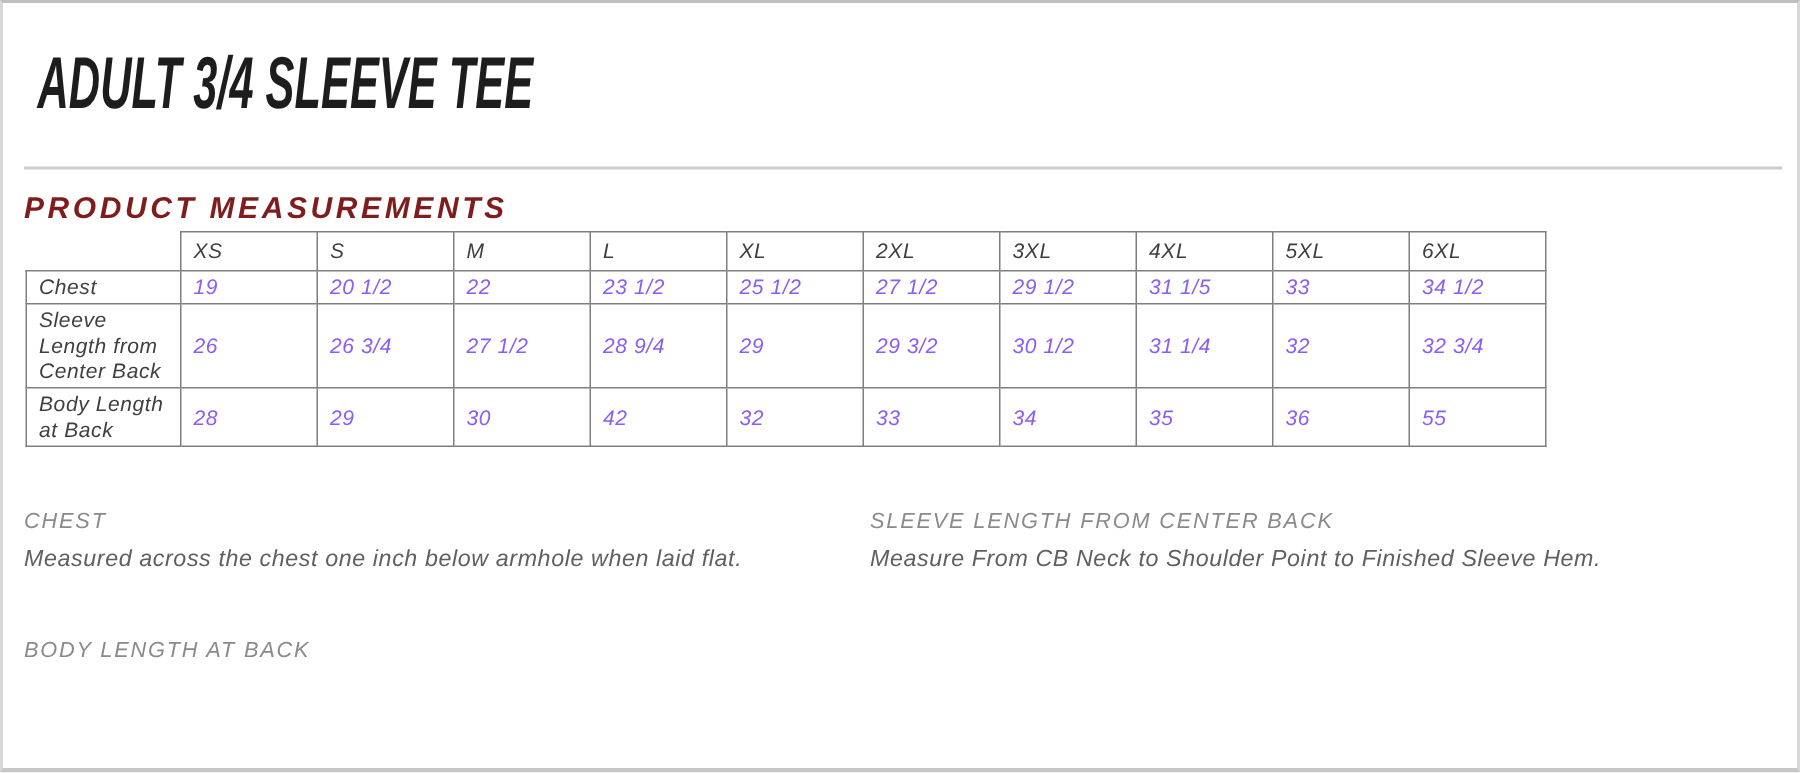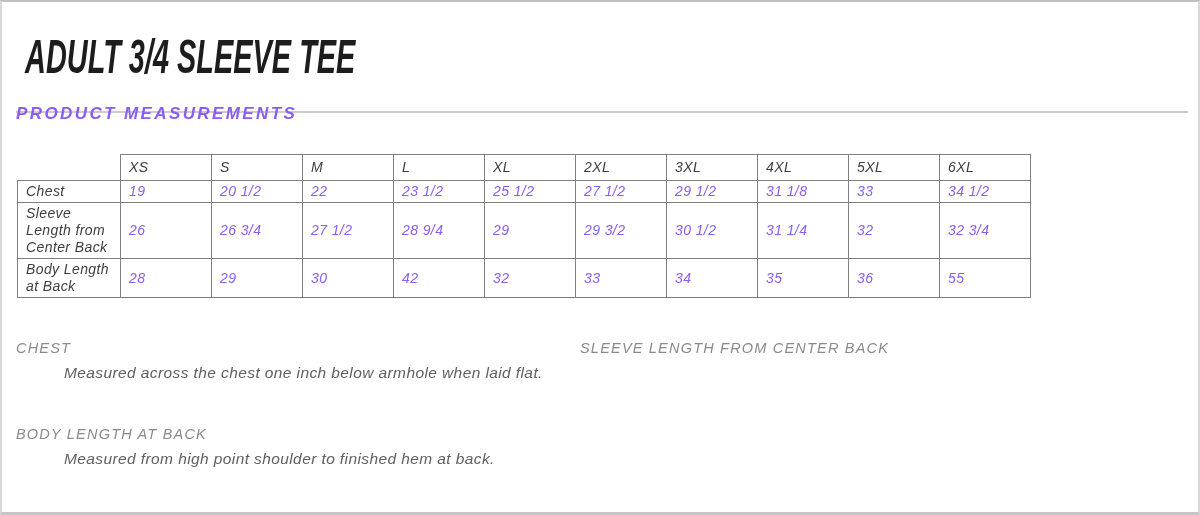--- a/index.html
+++ b/index.html
@@ -38,25 +38,25 @@
     left: 14px;
     top: 109px;
     width: 1172px;
     height: 0;
     border-top: 2px solid #cccccc;
   }
 
   .section-title {
     position: absolute;
     left: 14px;
-    top: 102px;
-    font-size: 17px;
+    top: 126px;
+    font-size: 20px;
     font-weight: 700;
     letter-spacing: 2.4px;
-    color: #8b5cf6;
+    color: #7f1d1d;
   }
 
   table.meas {
     position: absolute;
     left: 15px;
     top: 152px;
     width: 1014px;
     border-collapse: collapse;
     table-layout: fixed;
     font-size: 14px;
@@ -95,21 +95,20 @@
     color: #8a8a8a;
     margin-bottom: 8px;
     white-space: nowrap;
   }
   .desc-text {
     font-size: 15.5px;
     font-weight: 400;
     letter-spacing: 0.4px;
     color: #606060;
     white-space: nowrap;
-    margin-left: 48px;
   }
 </style>
 </head>
 <body>
 
 <div class="page">
 
   <h1 class="page-title">ADULT 3/4 SLEEVE TEE</h1>
 
   <div class="divider"></div>
@@ -148,21 +147,21 @@
     <tbody>
         <tr>
           <th>Chest</th>
           <td>19</td>
           <td>20 1/2</td>
           <td>22</td>
           <td>23 1/2</td>
           <td>25 1/2</td>
           <td>27 1/2</td>
           <td>29 1/2</td>
-          <td>31 1/8</td>
+          <td>31 1/5</td>
           <td>33</td>
           <td>34 1/2</td>
         </tr>
         <tr>
           <th>Sleeve Length from Center Back</th>
           <td>26</td>
           <td>26 3/4</td>
           <td>27 1/2</td>
           <td>28 9/4</td>
           <td>29</td>
@@ -188,20 +187,20 @@
       </tbody>
   </table>
 
   <div class="desc-block desc-0">
     <div class="desc-heading">CHEST</div>
     <div class="desc-text">Measured across the chest one inch below armhole when laid flat.</div>
   </div>
 
   <div class="desc-block desc-1">
     <div class="desc-heading">SLEEVE LENGTH FROM CENTER BACK</div>
+    <div class="desc-text">Measure From CB Neck to Shoulder Point to Finished Sleeve Hem.</div>
   </div>
 
   <div class="desc-block desc-2">
     <div class="desc-heading">BODY LENGTH AT BACK</div>
-    <div class="desc-text">Measured from high point shoulder to finished hem at back.</div>
   </div>
 
 </div>
 
 </body></html>

